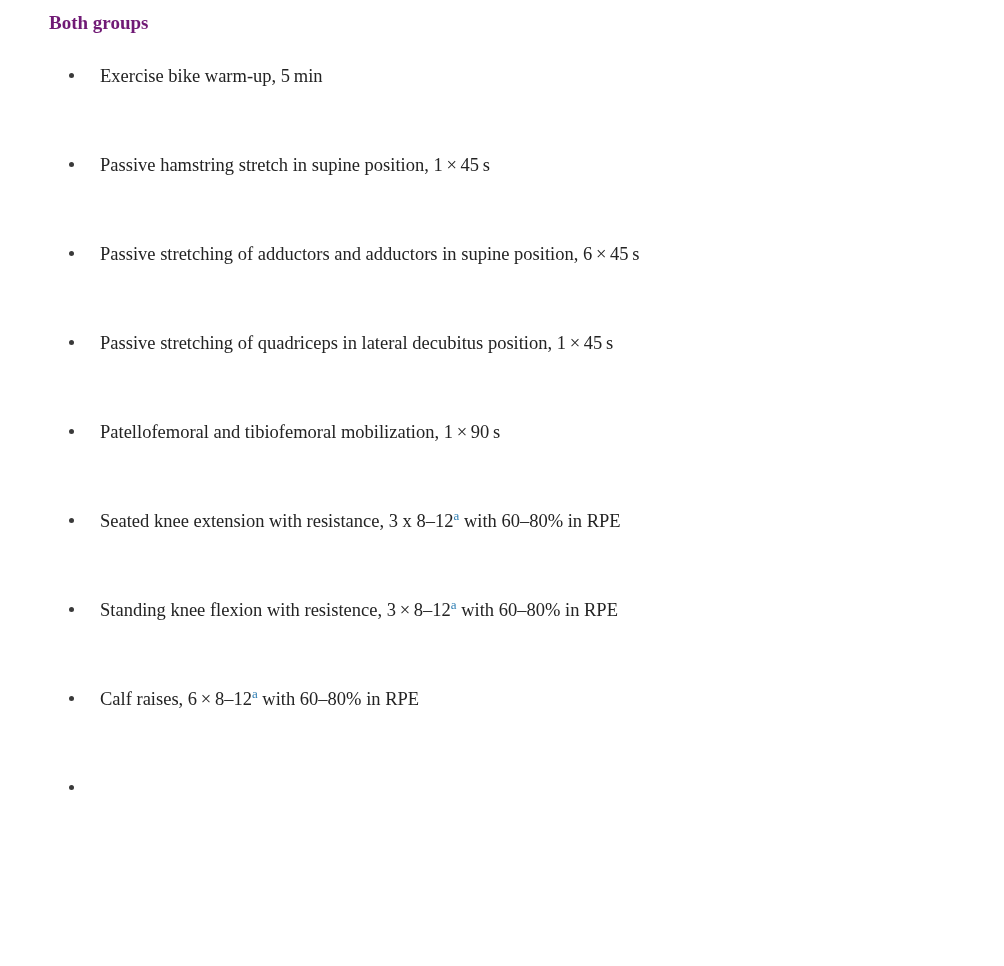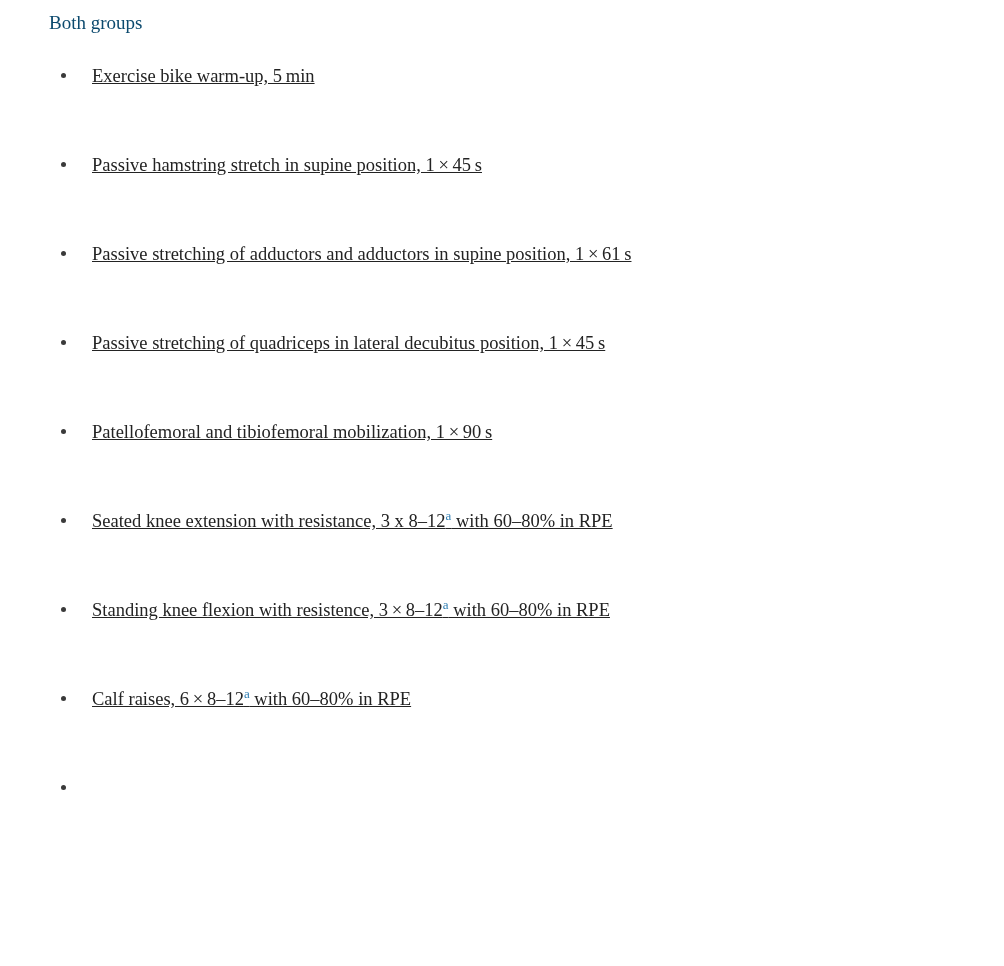--- a/index.html
+++ b/index.html
@@ -14,29 +14,28 @@
     font-family: "Liberation Serif", "DejaVu Serif", serif;
     color: #232323;
     -webkit-font-smoothing: antialiased;
   }
   .content {
     padding: 10px 20px 0 49px;
   }
   .section-heading {
     font-size: 19px;
     line-height: 26px;
-    font-weight: normal;
-    color: #0c4a6e;
+    font-weight: bold;
+    color: #701a75;
     margin: 0 0 22px 0;
   }
   ul.exercise-list {
     list-style: none;
-    margin: 8px;
+    margin: 16px;
     padding: 0;
-    text-decoration: underline;
   }
   ul.exercise-list li {
     position: relative;
     padding-left: 35px;
     max-width: 925px;
     font-size: 18.5px;
     line-height: 36px;
     margin: 0 0 53px 0;
   }
   ul.exercise-list li:last-child {
@@ -72,21 +71,21 @@
 
     <li>
       <span class="bullet"></span><span>Exercise bike warm-up, 5 min</span>
     </li>
 
     <li>
       <span class="bullet"></span><span>Passive hamstring stretch in supine position, 1 × 45 s</span>
     </li>
 
     <li>
-      <span class="bullet"></span><span>Passive stretching of adductors and adductors in supine position, 1 × 61 s</span>
+      <span class="bullet"></span><span>Passive stretching of adductors and adductors in supine position, 6 × 45 s</span>
     </li>
 
     <li>
       <span class="bullet"></span><span>Passive stretching of quadriceps in lateral decubitus position, 1 × 45 s</span>
     </li>
 
 
     <li>
       <span class="bullet"></span><span>Patellofemoral and tibiofemoral mobilization, 1 × 90 s</span>
     </li>

